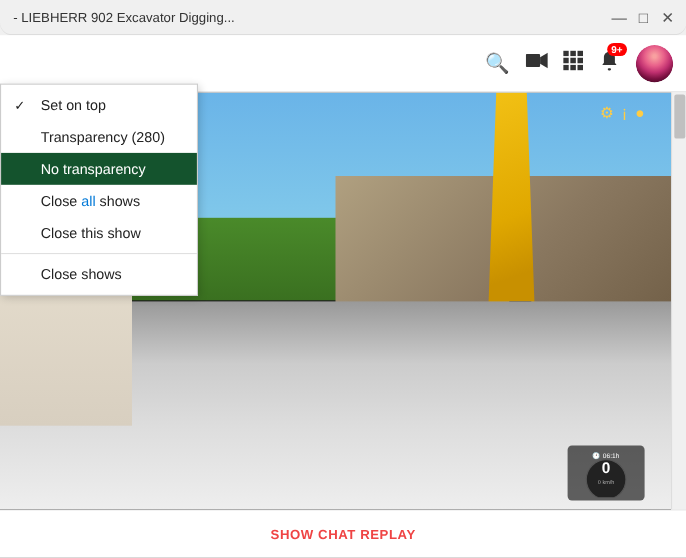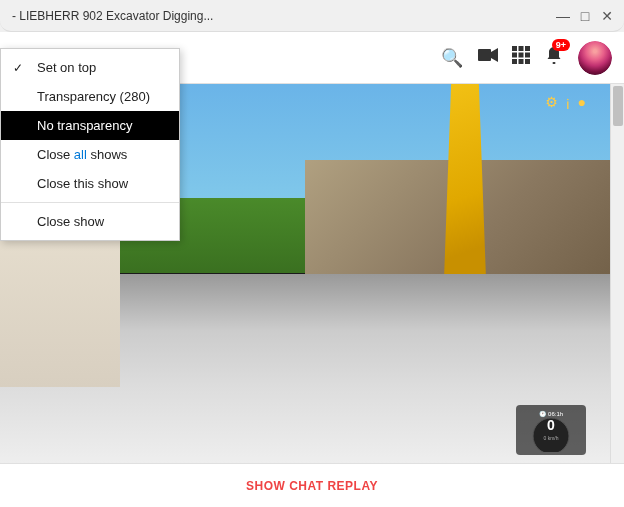--- a/index.html
+++ b/index.html
@@ -150,39 +150,39 @@
     .bottom-bar-text {
       font-size: 12px;
       font-weight: 600;
       color: #ef4444;
       letter-spacing: 0.5px;
     }
 
     
     .dropdown-menu {
       position: absolute;
-      top: 16px;
+      top: 44px;
       left: 0;
       background: white;
       border: 1px solid #ccc;
       box-shadow: 2px 2px 8px rgba(0,0,0,0.2);
       min-width: 180px;
       z-index: 100;
       padding: 4px 0;
     }
     .menu-item {
       padding: 7px 20px 7px 36px;
       cursor: pointer;
       font-size: 13px;
       color: #222;
       white-space: nowrap;
       position: relative;
     }
     .menu-item.active {
-      background: #000000;
+      background: #14532d;
       color: white;
     }
     .menu-item.active .menu-item-text {
       color: white;
     }
     .menu-item.has-check::before {
       content: '✓';
       position: absolute;
       left: 12px;
       top: 50%;
@@ -314,17 +314,17 @@
     <div class="menu-item">
       <span class="menu-item-text">Close </span><span class="menu-item-text highlight">all</span><span class="menu-item-text"> shows</span>
     </div>
 
     <div class="menu-item">
       <span class="menu-item-text">Close this show</span>
     </div>
     <div class="menu-separator"></div>
 
     <div class="menu-item">
-      <span class="menu-item-text">Close show</span>
+      <span class="menu-item-text">Close shows</span>
     </div>
   </div>
 
 </div>
 
 </body></html>

